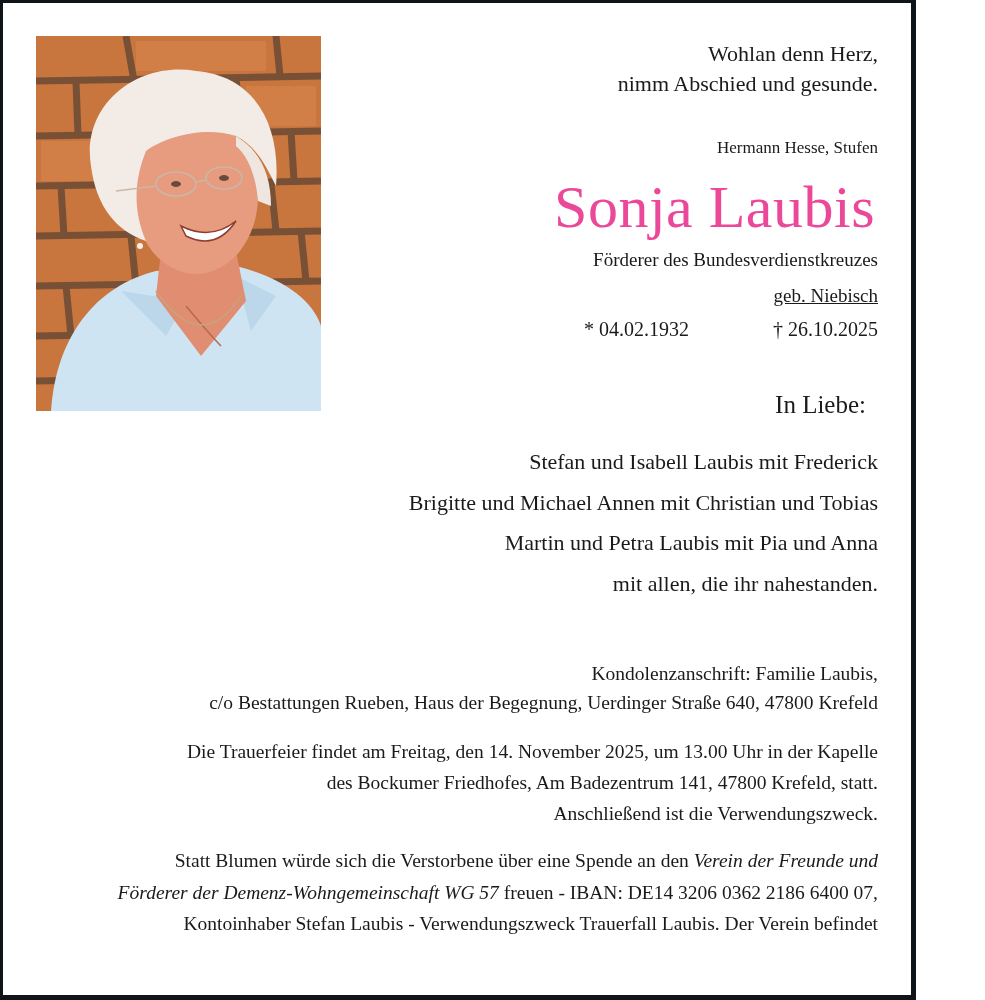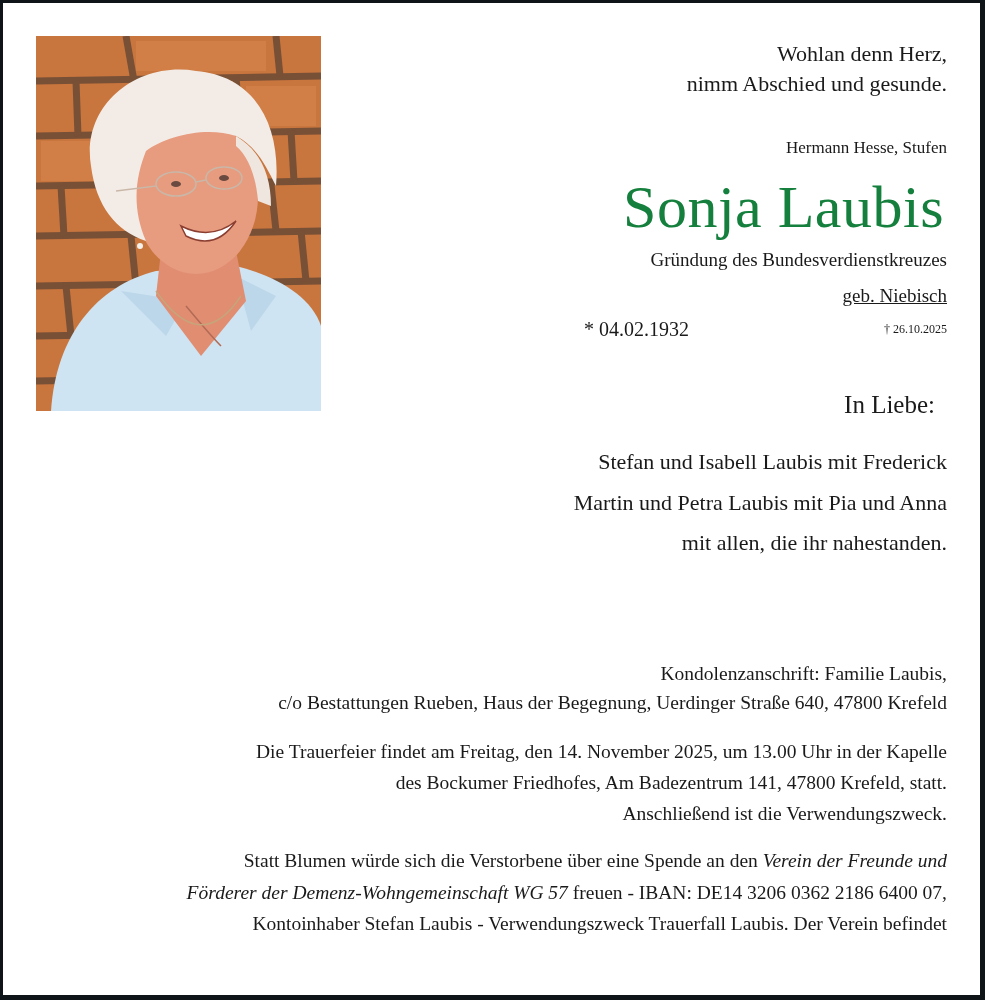--- a/index.html
+++ b/index.html
@@ -1,41 +1,41 @@
 <!DOCTYPE html>
 <html><head>
   <meta charset="utf-8">
   <style>
     html, body { margin: 0; padding: 0; background: #ffffff; }
     body { width: 985px; height: 1000px; overflow: hidden; }
     .frame {
       position: absolute; left: 0; top: 0;
-      width: 985px; height: 1000px; box-sizing: border-box;
+      width: 916px; height: 1000px; box-sizing: border-box;
       border-left: 3px solid #0f1418;
       border-top: 3px solid #0f1418;
       border-right: 5px solid #0f1418;
       border-bottom: 5px solid #0f1418;
       background: #ffffff;
       font-family: "Liberation Serif", "DejaVu Serif", serif;
       color: #1a1a1a;
     }
     .abs { position: absolute; }
     .right { text-align: right; }
     .photo {
       left: 33px; top: 33px; width: 285px; height: 375px;
       overflow: hidden;
       background: #c9753e;
     }
     .quote1 { right: 33px; top: 36px; font-size: 22px; line-height: 30px; white-space: nowrap; }
     .quote-author { right: 33px; top: 98px; font-size: 17px; line-height: 22px; white-space: nowrap; margin-top: 36px; }
-    .name { right: 36px; top: 168px; font-size: 60px; line-height: 72px; letter-spacing: 0.5px; white-space: nowrap; color: #15803d; }
+    .name { right: 36px; top: 168px; font-size: 60px; line-height: 72px; letter-spacing: 0.5px; white-space: nowrap; color: #ec4899; }
     .award { right: 33px; top: 244px; font-size: 19px; line-height: 26px; white-space: nowrap; }
     .birthname { right: 33px; top: 280px; font-size: 19px; line-height: 26px; white-space: nowrap; text-decoration: underline; }
     .born { left: 581px; top: 312px; font-size: 20px; line-height: 28px; white-space: nowrap; }
-    .died { right: 33px; top: 312px; font-size: 12px; line-height: 28px; white-space: nowrap; text-align: right; }
+    .died { right: 33px; top: 312px; font-size: 20px; line-height: 28px; white-space: nowrap; text-align: right; }
     .in-love { right: 45px; top: 385px; font-size: 25px; line-height: 34px; white-space: nowrap; }
     .family { right: 33px; top: 439px; font-size: 22px; line-height: 40.5px; }
     .family div { white-space: nowrap; }
     .condolence { right: 33px; top: 656px; font-size: 19.5px; line-height: 29px; }
     .condolence div, .ceremony div, .donation div { white-space: nowrap; }
     .ceremony { right: 33px; top: 733px; font-size: 19.5px; line-height: 31px; }
     .donation { right: 33px; top: 842px; font-size: 19.5px; line-height: 31.5px; }
     .italic { font-style: italic; }
   </style>
 </head>
@@ -103,29 +103,30 @@
     </svg>
   </div>
 
   <div class="abs right quote1">
     <div>Wohlan denn Herz,</div>
     <div>nimm Abschied und gesunde.</div>
   </div>
   <div class="abs right quote-author">Hermann Hesse, Stufen</div>
 
   <div class="abs right name">Sonja Laubis</div>
-  <div class="abs right award">Gründung des Bundesverdienstkreuzes</div>
+  <div class="abs right award">Förderer des Bundesverdienstkreuzes</div>
   <div class="abs right birthname">geb. Niebisch</div>
   <div class="abs born">* 04.02.1932</div>
   <div class="abs right died">† 26.10.2025</div>
 
   <div class="abs right in-love">In Liebe:</div>
 
   <div class="abs right family">
     <div>Stefan und Isabell Laubis mit Frederick</div>
+    <div>Brigitte und Michael Annen mit Christian und Tobias</div>
     <div>Martin und Petra Laubis mit Pia und Anna</div>
     <div>mit allen, die ihr nahestanden.</div>
   </div>
 
   <div class="abs right condolence">
     <div>Kondolenzanschrift: Familie Laubis,</div>
     <div>c/o Bestattungen Rueben, Haus der Begegnung, Uerdinger Straße 640, 47800 Krefeld</div>
   </div>
 
   <div class="abs right ceremony">

